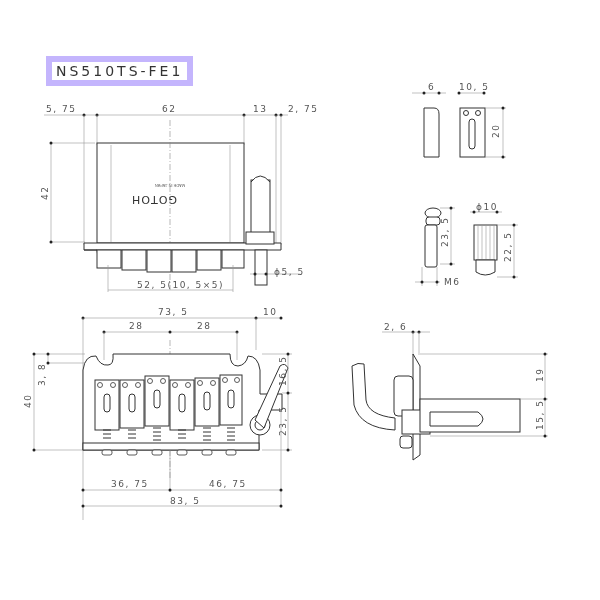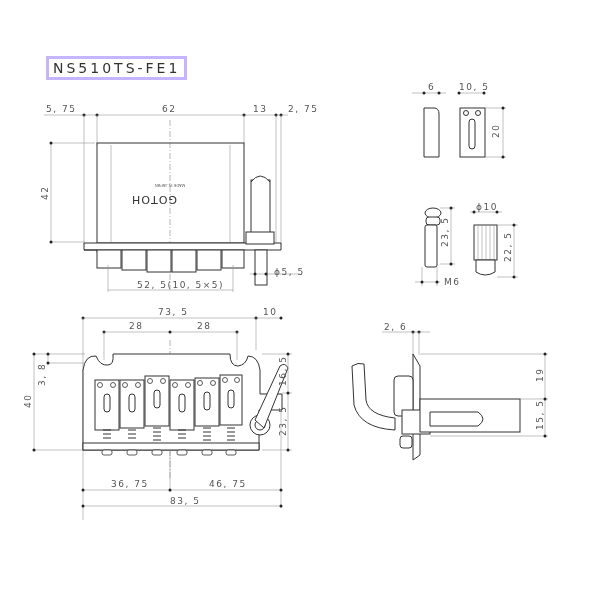--- a/index.html
+++ b/index.html
@@ -1,19 +1,19 @@
 <!DOCTYPE html>
 <html><head>
 <meta charset="utf-8">
 <style>
   html,body{margin:0;padding:0;background:#fff;}
   body{width:600px;height:600px;position:relative;overflow:hidden;font-family:"Liberation Sans",sans-serif;}
   svg{position:absolute;left:0;top:0;}
   .dim{font-family:"DejaVu Sans",sans-serif;font-size:9px;fill:#555;letter-spacing:1.5px;}
-  .title-box{position:absolute;left:46px;top:56px;height:18px;padding:0 4px;border:3px solid #c4b5fd;font-family:"DejaVu Sans",sans-serif;font-size:14px;letter-spacing:3px;color:#333;line-height:18px;}
+  .title-box{position:absolute;left:46px;top:56px;height:18px;padding:0 4px;border:6px solid #c4b5fd;font-family:"DejaVu Sans",sans-serif;font-size:14px;letter-spacing:3px;color:#333;line-height:18px;}
   .ln{stroke:#333;stroke-width:1;fill:none;}
   .thin{stroke:#999;stroke-width:0.6;fill:none;}
   .cl{stroke:#888;stroke-width:0.6;stroke-dasharray:6 2 1 2;fill:none;}
   .dot{fill:#222;}
   .part{fill:#fff;stroke:#333;stroke-width:1;}
 </style>
 </head>
 <body>
 
 <div class="title-box">NS510TS-FE1</div>

